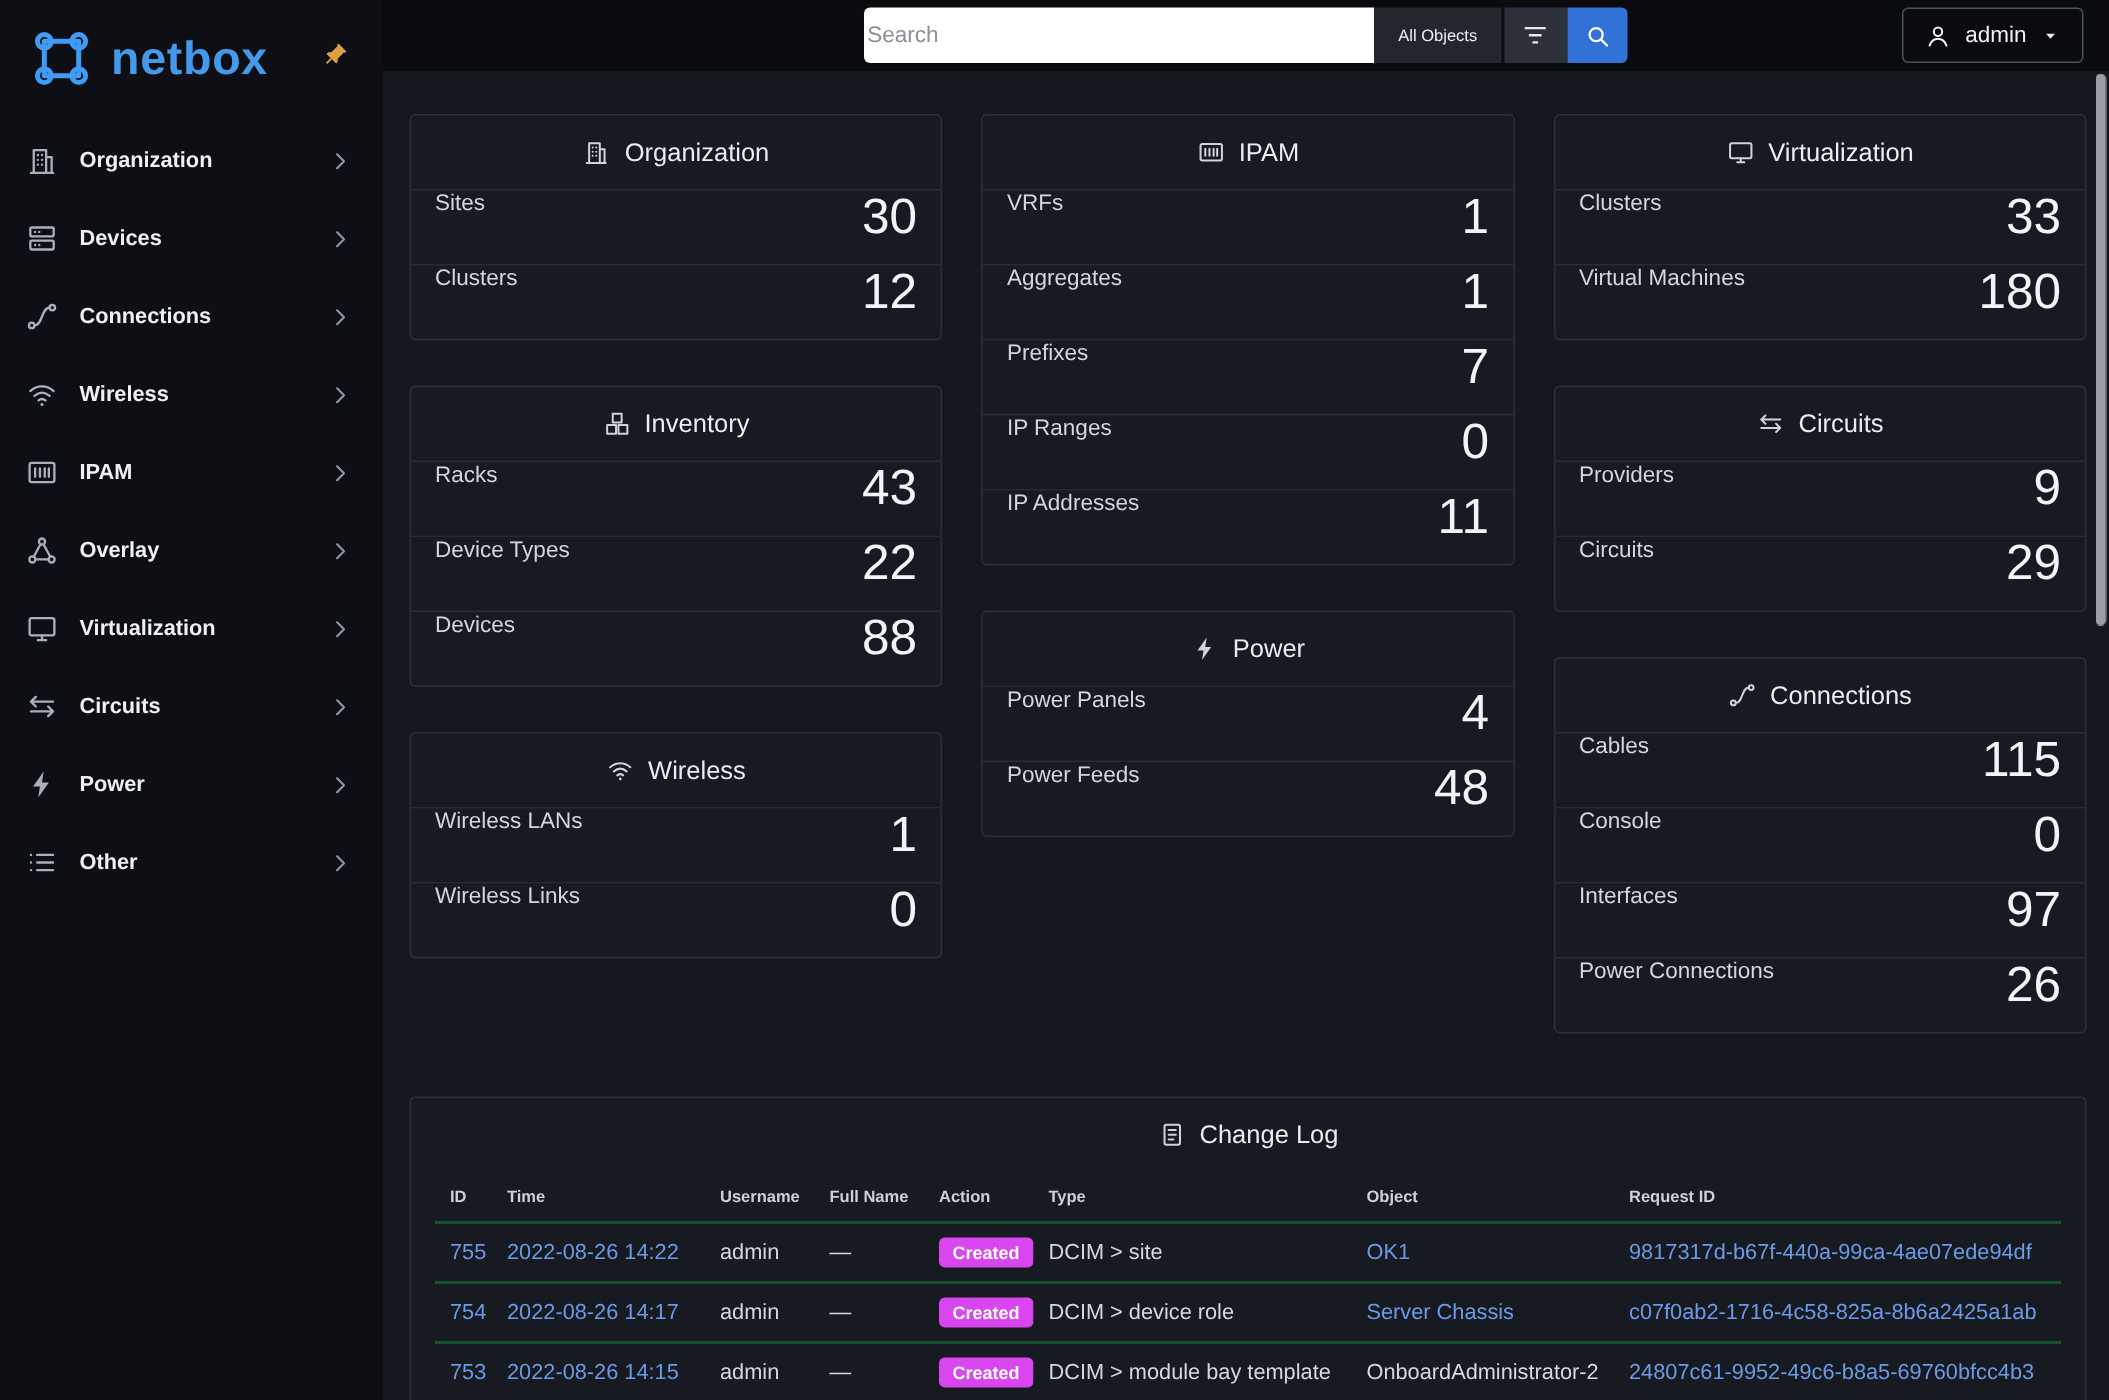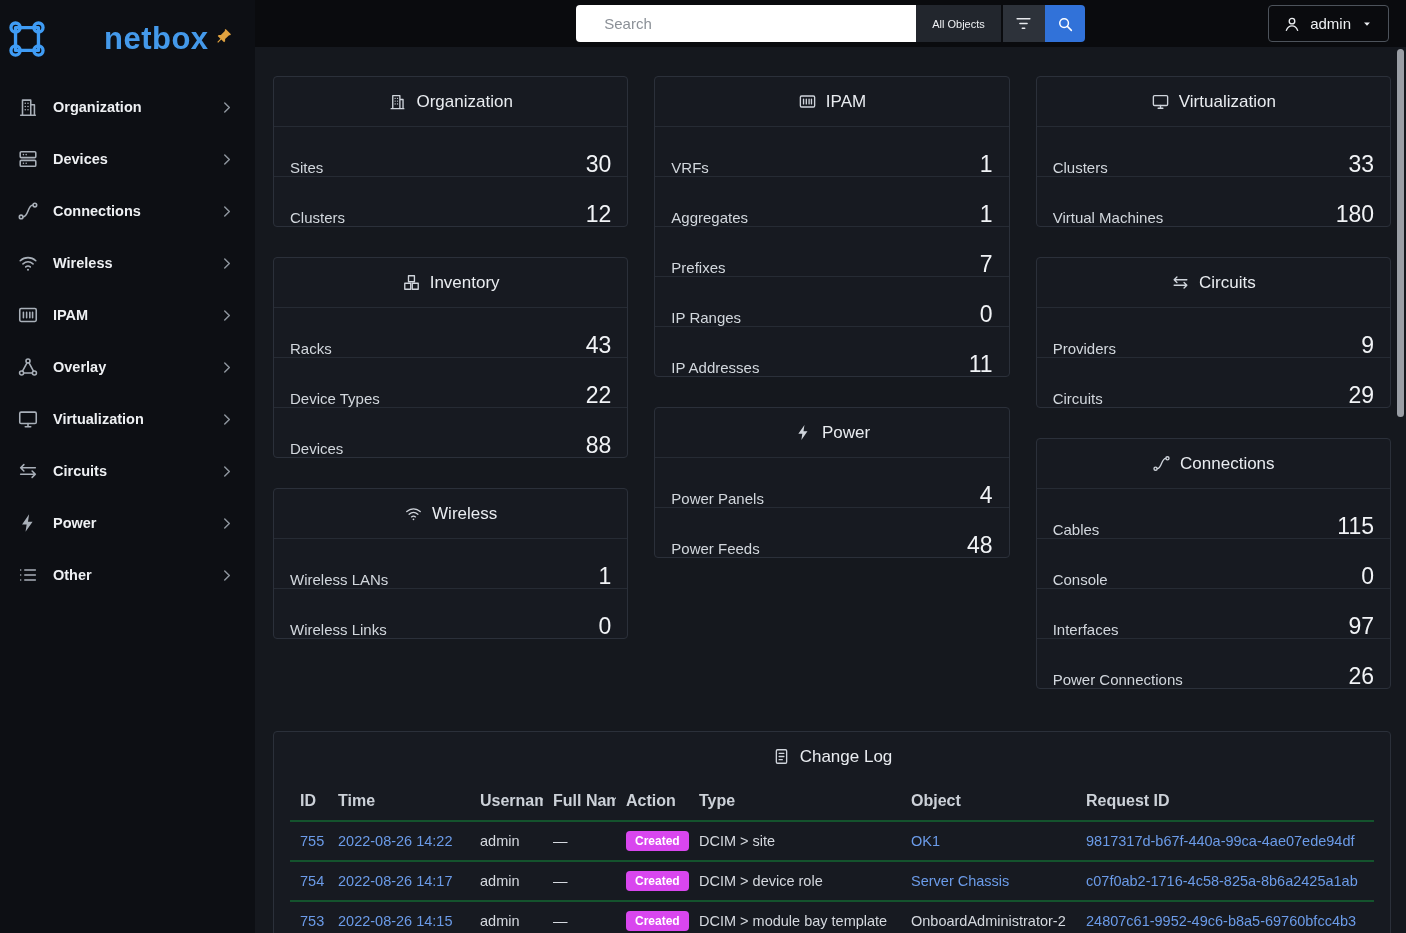--- a/index.html
+++ b/index.html
@@ -2,39 +2,39 @@
 <html><head>
 <meta charset="utf-8">
 <style>
   * { margin:0; padding:0; box-sizing:border-box; }
   html,body { width:1406px; height:933px; overflow:hidden; background:#15181e;
     font-family:"Liberation Sans", sans-serif; color:#e8ebef; }
   a { text-decoration:none; }
 
   
   .sidebar { position:fixed; left:0; top:0; bottom:0; width:255px; background:#0d0f14; z-index:5; }
-  .brand { height:77px; display:flex; align-items:center; padding:0 2px; position:relative; cursor:pointer;gap:44px; }
+  .brand { height:77px; display:flex; align-items:center; padding:0 16px; position:relative; cursor:pointer; }
   .brand-logo { width:50px; height:50px; color:#3f9cf5; }
   .brand-text { font-size:31px; color:#4499ea; font-weight:600; margin-left:8px; letter-spacing:.5px; }
   .pin-btn { position:absolute; right:22px; top:28px; width:20px; height:20px; color:#dfa13f;
     background:none; border:none; cursor:pointer; }
   .pin-btn svg { width:18px; height:18px; }
   .nav { padding-top:4px; }
   .nav-item { display:flex; align-items:center; gap:14px; height:52px; padding:0 20px 0 17px;
     color:#eef0f3; cursor:pointer; }
   .nav-icon { width:22px; height:22px; color:#a9b0b9; flex:none; }
   .nav-label { font-size:14.5px; font-weight:700; }
   .chev { width:17px; height:17px; margin-left:auto; color:#8f969f; }
 
   
   .topbar { position:fixed; left:255px; right:0; top:0; height:47px; background:#0a0b0e;
     display:flex; align-items:center; justify-content:center; z-index:4; }
   .search-group { display:flex; align-items:stretch; height:37px; }
   .search-input { width:340px; border:none; background:#ffffff; border-radius:4px 0 0 4px;
-    padding:0 28px; font-size:15px; color:#333; outline:none; font-family:"Liberation Sans",sans-serif; }
+    padding:0 2px; font-size:15px; color:#333; outline:none; font-family:"Liberation Sans",sans-serif; }
   .search-input::placeholder { color:#8b9097; }
   .obj-btn { padding:0 16px; background:#22262d; color:#eef0f3; border:none; font-size:11px;
     cursor:pointer; font-family:"Liberation Sans",sans-serif; }
   .filter-btn { width:42px; background:#2d323a; border:none; margin-left:2px; color:#e8eaee;
     display:flex; align-items:center; justify-content:center; cursor:pointer; }
   .filter-btn svg { width:19px; height:19px; }
   .go-btn { width:40px; background:#3172d9; border:none; border-radius:0 4px 4px 0; color:#fff;
     display:flex; align-items:center; justify-content:center; cursor:pointer; }
   .go-btn svg { width:18px; height:18px; }
   .user-btn { position:absolute; right:17px; top:5px; height:37px; display:flex; align-items:center;
@@ -45,30 +45,30 @@
 
   
   .main { margin-left:255px; padding:76px 15px 0 18px; }
   .grid { display:grid; grid-template-columns:1fr 1fr 1fr; gap:26px; align-items:start; }
   .col { display:flex; flex-direction:column; gap:30px; }
 
   .card { background:#171a21; border:1px solid #2b303a; border-radius:4px; }
   .card-header { height:49px; display:flex; align-items:center; justify-content:center; gap:9px;
     font-size:17px; color:#e9ecf0; }
   .card-icon { width:19px; height:19px; color:#cfd4db; flex:none; }
-  .stat-row { height:50px; display:flex; align-items:flex-end; justify-content:space-between;
+  .stat-row { height:50px; display:flex; align-items:flex-start; justify-content:space-between;
     padding:0 16px; border-top:1px solid #262b34; cursor:pointer; }
   .stat-label { font-size:15px; color:#d2d7dd; }
-  .stat-value { font-size:23px; color:#f1f3f6; line-height:1; }
+  .stat-value { font-size:33px; color:#f1f3f6; line-height:1; }
 
   
   .changelog { margin-top:42px; }
   .table-wrap { padding:0 16px 10px 16px; }
   table { width:100%; border-collapse:collapse; table-layout:fixed; }
-  th { text-align:left; font-size:16px; font-weight:700; color:#ccd1d8; padding:11px 8px 10px 10px;
+  th { text-align:left; font-size:11px; font-weight:700; color:#ccd1d8; padding:11px 8px 10px 10px;
     white-space:nowrap; overflow:hidden; }
   td { font-size:14.5px; color:#d5d9df; padding:9px 8px 9px 10px; border-top:2px solid #14532d;
     white-space:nowrap; overflow:hidden; }
   .link { color:#6b9be8; cursor:pointer; }
   .badge-created { display:inline-block; background:#d946ef; color:#fff; font-size:12px;
     font-weight:600; padding:4px 9px; border-radius:4px; line-height:1; }
 
   .scroll-thumb { position:fixed; right:2px; top:49px; width:7px; height:368px; background:#a8adb4;
     border-radius:4px; opacity:.9; z-index:10; cursor:pointer; }
 </style>

